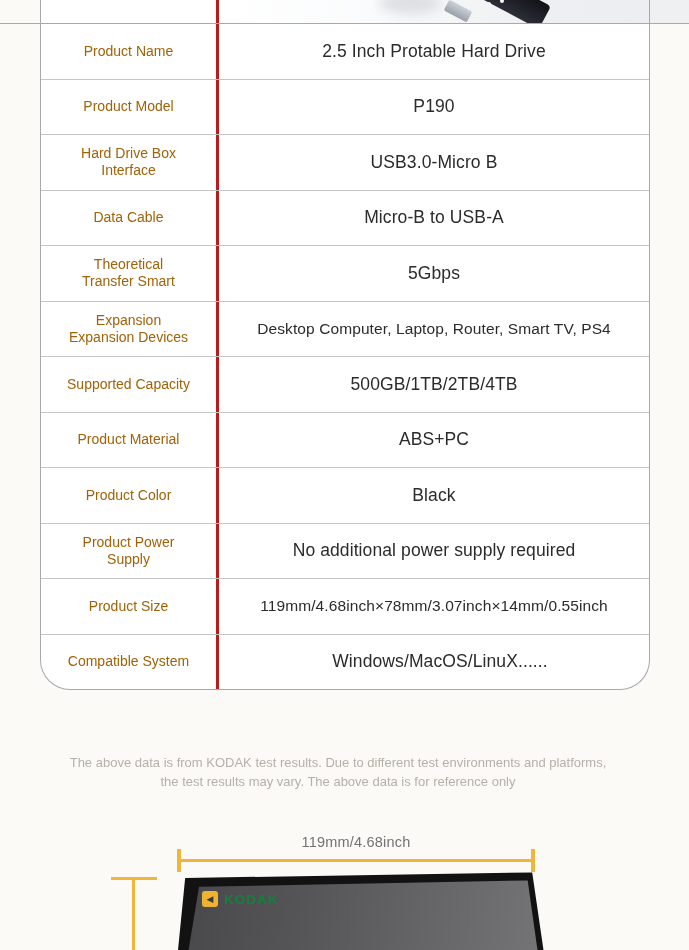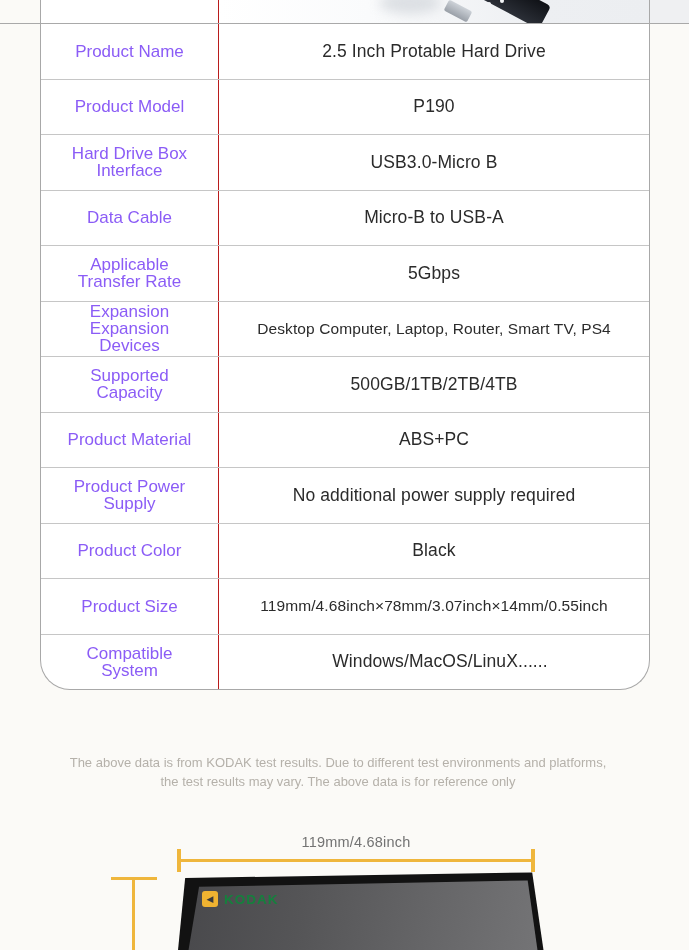--- a/index.html
+++ b/index.html
@@ -23,23 +23,23 @@
     background:linear-gradient(90deg,#ffffff 0%,#fafbfc 35%,#edeff2 75%,#eceef1 100%);}
   .cable-smudge{position:absolute;left:160px;top:-8px;width:62px;height:22px;border-radius:50%;
     background:#d3d7dc;filter:blur(6px);opacity:.75;}
   .connector-body{position:absolute;left:243px;top:-16px;width:88px;height:26px;border-radius:4px;
     background:linear-gradient(180deg,#101217,#2b2f37);transform:rotate(28deg);}
   .connector-tip{position:absolute;left:226px;top:5px;width:26px;height:12px;border-radius:2px;
     background:linear-gradient(180deg,#cdd2d8,#9aa0a8);transform:rotate(28deg);}
   .connector-dot{position:absolute;width:4px;height:4px;border-radius:50%;background:#f2f4f6;}
   .spec-row{flex:1;display:flex;border-bottom:1px solid #c6c6c6;min-height:0;}
   .spec-row:last-child{border-bottom:none;gap:12px;}
-  .label-cell{flex:0 0 178px;width:178px;box-sizing:border-box;border-right:1px solid #b91c1c;
+  .label-cell{flex:0 0 178px;width:178px;box-sizing:border-box;border-right:3px solid #b91c1c;
     display:flex;align-items:center;justify-content:center;text-align:center;
-    font-size:17px;color:#8b5cf6;padding:0 26px;line-height:17px;}
+    font-size:14px;color:#a16207;padding:0 26px;line-height:17px;}
   .value-cell{flex:1;display:flex;align-items:center;justify-content:center;text-align:center;
     font-size:17.5px;color:#2b2b2b;white-space:nowrap;letter-spacing:.1px;}
   .spec-row:nth-of-type(7) .value-cell,   
   .spec-row:nth-of-type(12) .value-cell{  
     font-size:15.5px;}
   .top-rule{position:absolute;left:0;top:23px;width:689px;height:1px;background:#a9a9a9;}
   .top-right-fill{position:absolute;left:650px;top:0;width:39px;height:23px;background:#eff0f2;}
   
   .disclaimer{position:absolute;left:0;top:753px;width:676px;text-align:center;
     color:#b5b1aa;font-size:13px;line-height:19px;}
@@ -91,42 +91,42 @@
   </div>
   <div class="spec-row">
     <div class="label-cell">Hard Drive Box Interface</div>
     <div class="value-cell">USB3.0-Micro B</div>
   </div>
   <div class="spec-row">
     <div class="label-cell">Data Cable</div>
     <div class="value-cell">Micro-B to USB-A</div>
   </div>
   <div class="spec-row">
-    <div class="label-cell">Applicable Transfer Rate</div>
+    <div class="label-cell">Theoretical Transfer Smart</div>
     <div class="value-cell">5Gbps</div>
   </div>
   <div class="spec-row">
     <div class="label-cell">Expansion Expansion Devices</div>
     <div class="value-cell">Desktop Computer, Laptop, Router, Smart TV, PS4</div>
   </div>
   <div class="spec-row">
     <div class="label-cell">Supported Capacity</div>
     <div class="value-cell">500GB/1TB/2TB/4TB</div>
   </div>
   <div class="spec-row">
     <div class="label-cell">Product Material</div>
     <div class="value-cell">ABS+PC</div>
   </div>
   <div class="spec-row">
+    <div class="label-cell">Product Color</div>
+    <div class="value-cell">Black</div>
+  </div>
+  <div class="spec-row">
     <div class="label-cell">Product Power Supply</div>
     <div class="value-cell">No additional power supply required</div>
-  </div>
-  <div class="spec-row">
-    <div class="label-cell">Product Color</div>
-    <div class="value-cell">Black</div>
   </div>
   <div class="spec-row">
     <div class="label-cell">Product Size</div>
     <div class="value-cell">119mm/4.68inch×78mm/3.07inch×14mm/0.55inch</div>
   </div>
   <div class="spec-row">
     <div class="label-cell">Compatible System</div>
     <div class="value-cell">Windows/MacOS/LinuX......</div>
   </div>
 </div>

